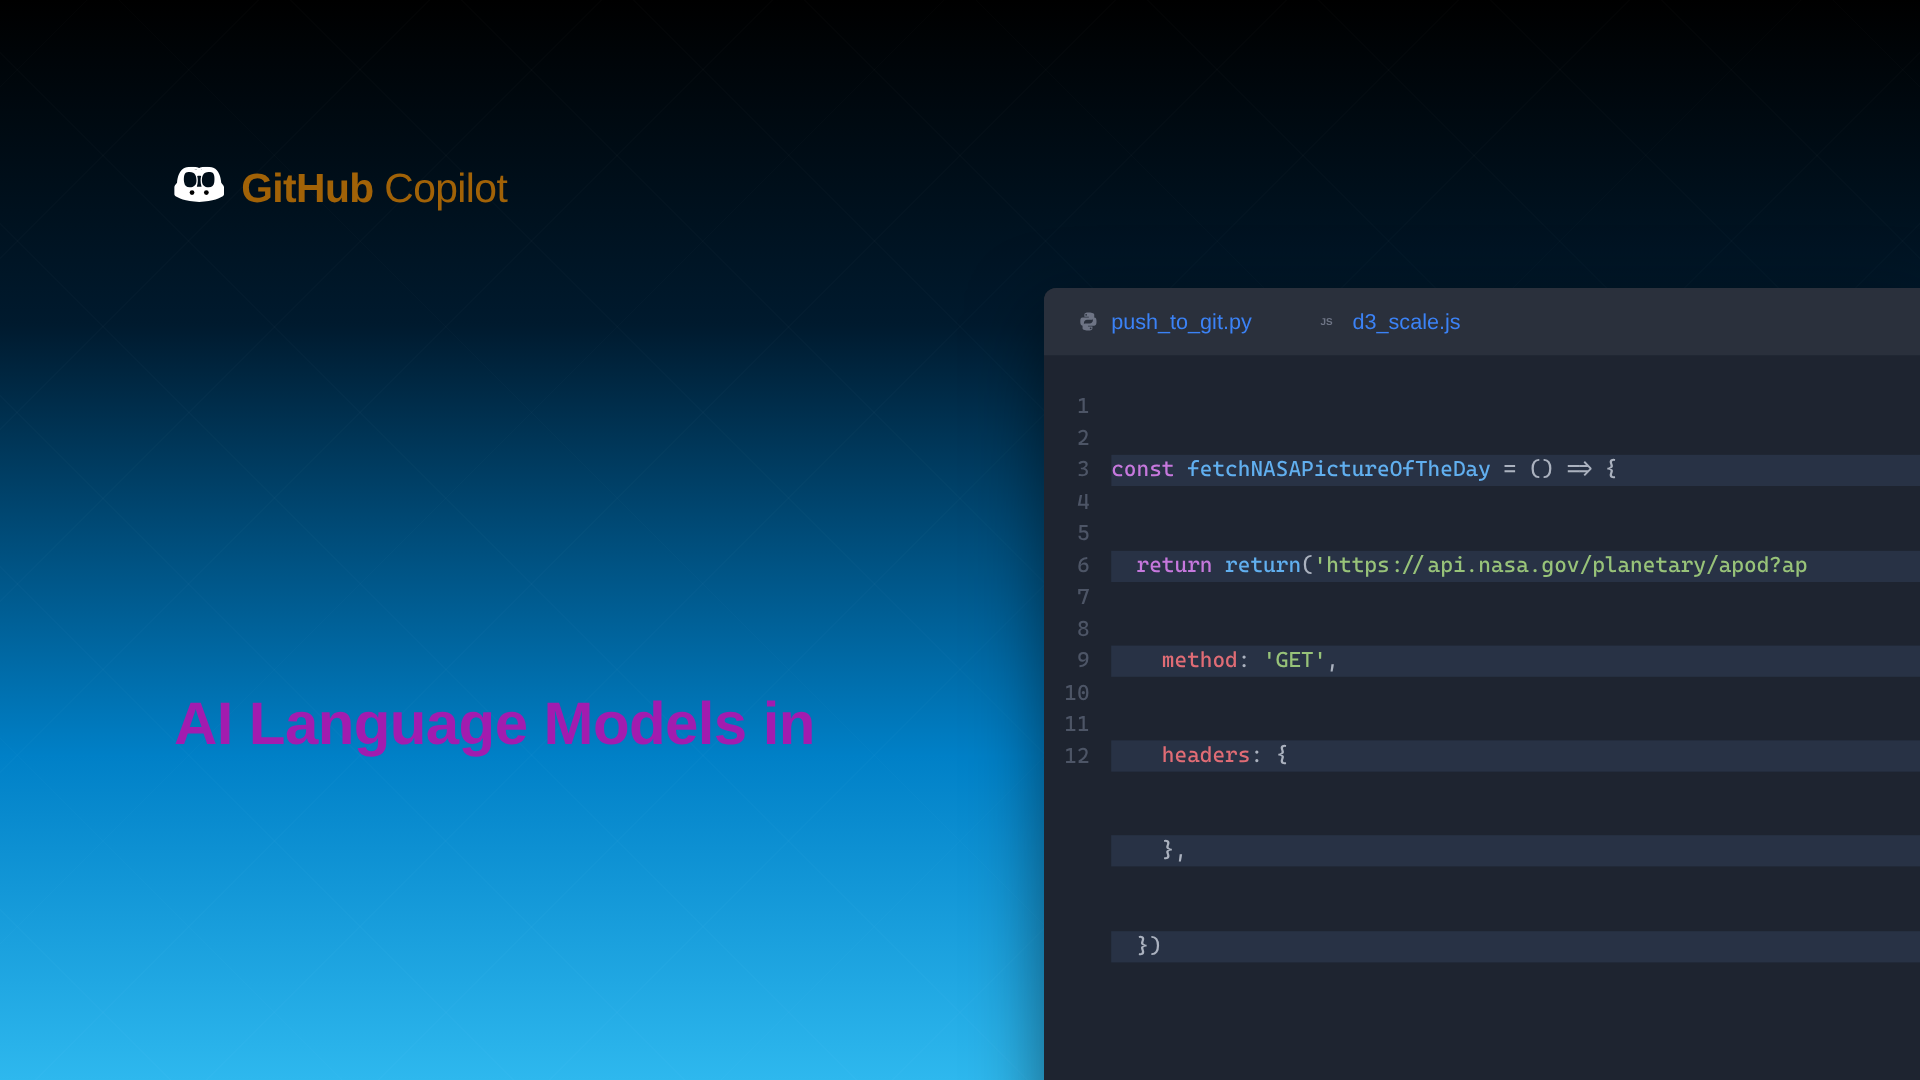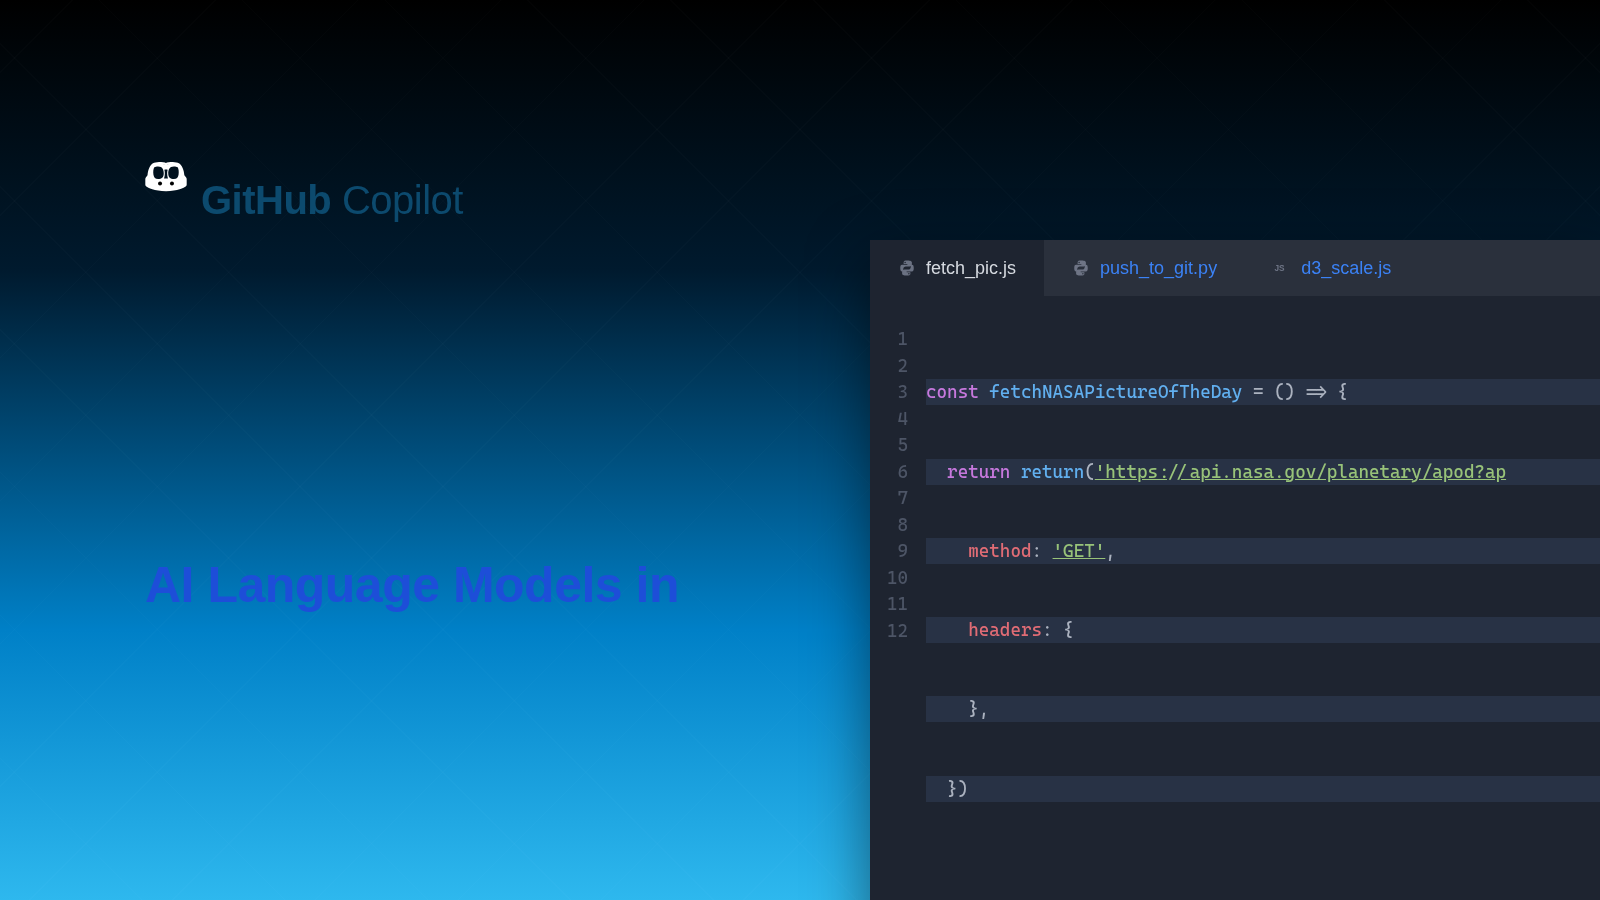--- a/index.html
+++ b/index.html
@@ -36,39 +36,38 @@
       gap: 14px;
     }
     
     .copilot-icon {
       width: 42px;
       height: 38px;
       fill: white;
     }
     
     .logo-text {
-      color: #0c4a6e;
-      font-size: 40px;
+      color: #a16207;
+      font-size: 34px;
       letter-spacing: -0.5px;
-      margin-top: 40px;
     }
     
     .logo-github {
       font-weight: 700;
     }
     
     .logo-copilot {
       font-weight: 400;
     }
     
     .headline {
       position: absolute;
-      top: 553px;
+      top: 571px;
       left: 145px;
-      color: #1d4ed8;
+      color: #a21caf;
       font-size: 50px;
       font-weight: 700;
       line-height: 1.3;
       letter-spacing: -0.5px;
     }
     
     .editor-window {
       position: absolute;
       top: 240px;
       right: 0;
@@ -144,21 +143,21 @@
     }
     
     .border-left {
       border-left: 2px solid #3b7dd8;
       padding-left: 12px;
       margin-left: -14px;
     }
     
     .kw { color: #c678dd; }
     .fn { color: #61afef; }
-    .str { color: #98c379; text-decoration: underline; }
+    .str { color: #98c379; }
     .prop { color: #e06c75; margin-top: 32px; }
     .punct { color: #abb2bf; }
     
     .python-icon {
       fill: #8b92a5;
     }
     
     .js-icon-text {
       font-size: 11px;
       font-weight: 700;
@@ -180,27 +179,20 @@
     <span class="logo-github">GitHub</span><span class="logo-copilot"> Copilot</span>
   </div>
 </div>
 
 <div class="headline">
   <div>AI Language Models in</div>
 </div>
 
 <div class="editor-window">
   <div class="tab-bar">
-    <div class="tab active">
-      <svg class="tab-icon python-icon" viewBox="0 0 24 24">
-          <path d="M12 2c-2.5 0-4.5.3-4.5 2.5v2h5v1H5.5C3.5 7.5 3 9 3 12s.5 4.5 2.5 4.5H7v-3c0-2 1.5-3.5 3.5-3.5h5c1.7 0 3-1.3 3-3v-2.5C18.5 2.3 14.5 2 12 2zm-2.5 1.5c.6 0 1 .4 1 1s-.4 1-1 1-1-.4-1-1 .4-1 1-1z"></path>
-          <path d="M17 7.5v3c0 2-1.5 3.5-3.5 3.5h-5c-1.7 0-3 1.3-3 3V19.5c0 2.2 4 2.5 6.5 2.5s4.5-.3 4.5-2.5v-2h-5v-1h7c2 0 2.5-1.5 2.5-4.5s-.5-4.5-2.5-4.5H17zm-2.5 11c.6 0 1 .4 1 1s-.4 1-1 1-1-.4-1-1 .4-1 1-1z"></path>
-        </svg>
-      <span>fetch_pic.js</span>
-    </div>
     <div class="tab">
       <svg class="tab-icon python-icon" viewBox="0 0 24 24">
           <path d="M12 2c-2.5 0-4.5.3-4.5 2.5v2h5v1H5.5C3.5 7.5 3 9 3 12s.5 4.5 2.5 4.5H7v-3c0-2 1.5-3.5 3.5-3.5h5c1.7 0 3-1.3 3-3v-2.5C18.5 2.3 14.5 2 12 2zm-2.5 1.5c.6 0 1 .4 1 1s-.4 1-1 1-1-.4-1-1 .4-1 1-1z"></path>
           <path d="M17 7.5v3c0 2-1.5 3.5-3.5 3.5h-5c-1.7 0-3 1.3-3 3V19.5c0 2.2 4 2.5 6.5 2.5s4.5-.3 4.5-2.5v-2h-5v-1h7c2 0 2.5-1.5 2.5-4.5s-.5-4.5-2.5-4.5H17zm-2.5 11c.6 0 1 .4 1 1s-.4 1-1 1-1-.4-1-1 .4-1 1-1z"></path>
         </svg>
       <span>push_to_git.py</span>
     </div>
     <div class="tab">
       <svg class="tab-icon" viewBox="0 0 24 24">
           <text x="2" y="16" class="js-icon-text">JS</text>

